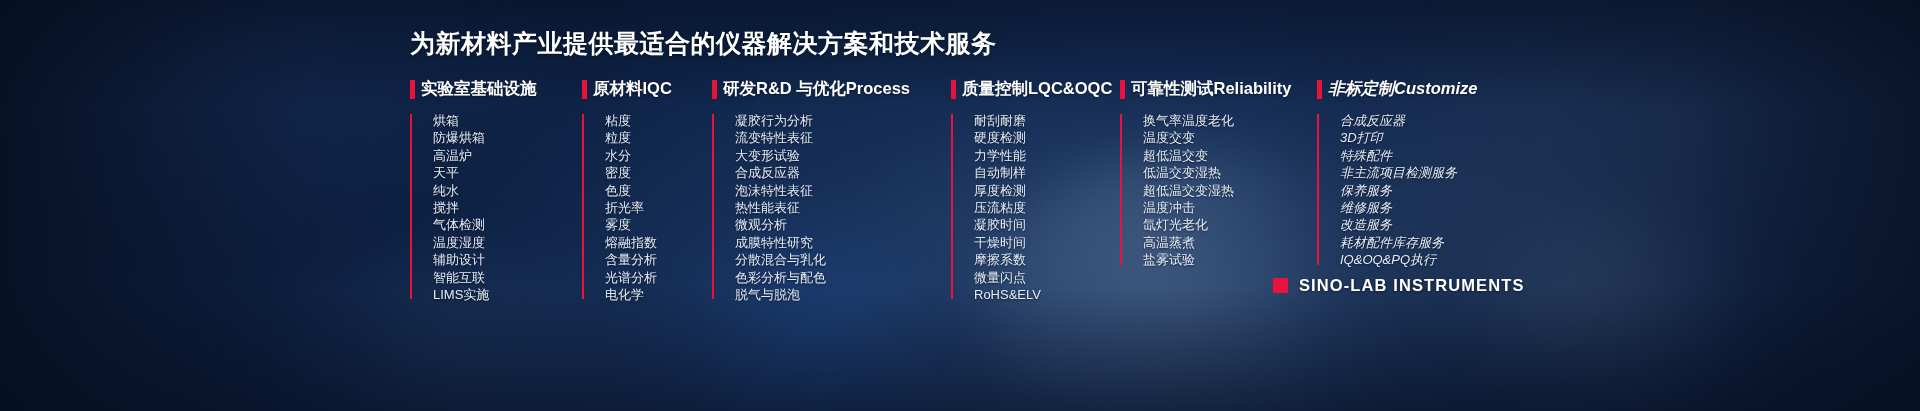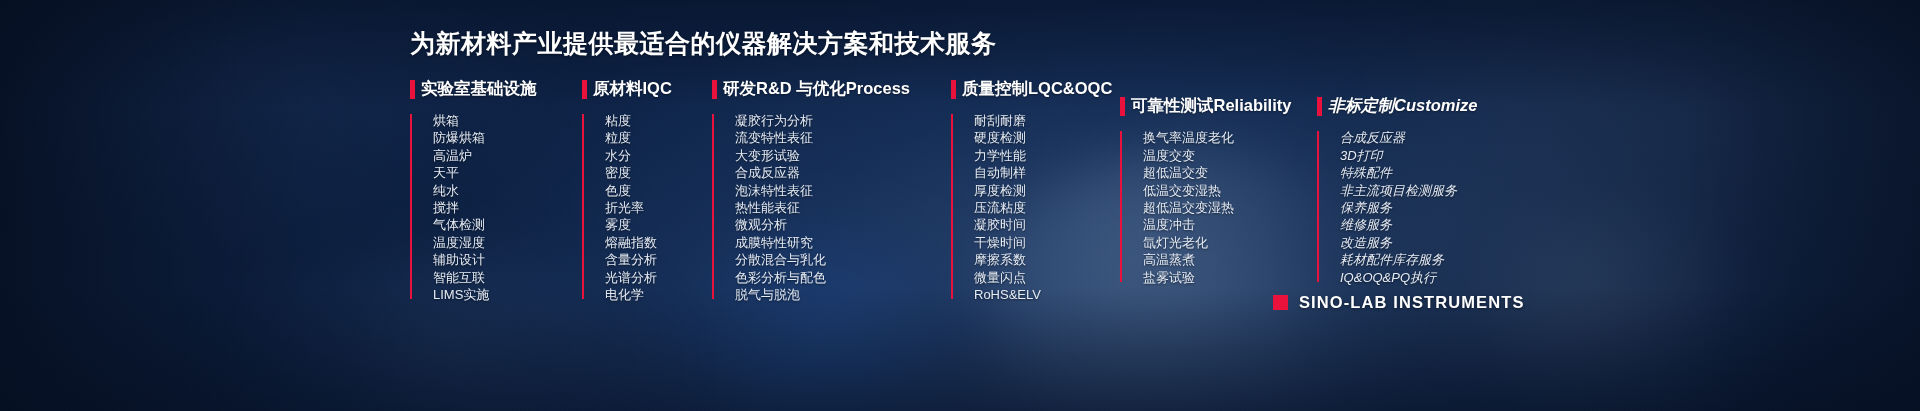--- a/index.html
+++ b/index.html
@@ -93,21 +93,21 @@
     letter-spacing: 0.5px;
     white-space: nowrap;
     text-shadow: 0 1px 3px rgba(0,0,0,0.45);
   }
 
   .columns {
     position: absolute;
     left: 410px;
     top: 78px;
     display: flex;
-    align-items: center;
+    align-items: flex-start;
   }
 
   .col {
     position: relative;
   }
   .col-0 { width: 172px; }
   .col-1 { width: 130px; }
   .col-2 { width: 239px; }
   .col-3 { width: 169px; }
   .col-4 { width: 197px; }
@@ -155,21 +155,21 @@
     font-size: 13px;
     line-height: 17.4px;
     color: #e6ecf5;
     white-space: nowrap;
     text-shadow: 0 1px 2px rgba(0,0,0,0.5);
   }
 
   .brand {
     position: absolute;
     left: 1273px;
-    top: 293px;
+    top: 276px;
     display: flex;
     align-items: center;
   }
   .brand-mark {
     width: 15px;
     height: 15px;
     background: #e8123c;
     margin-right: 11px;
     flex: none;
   }

